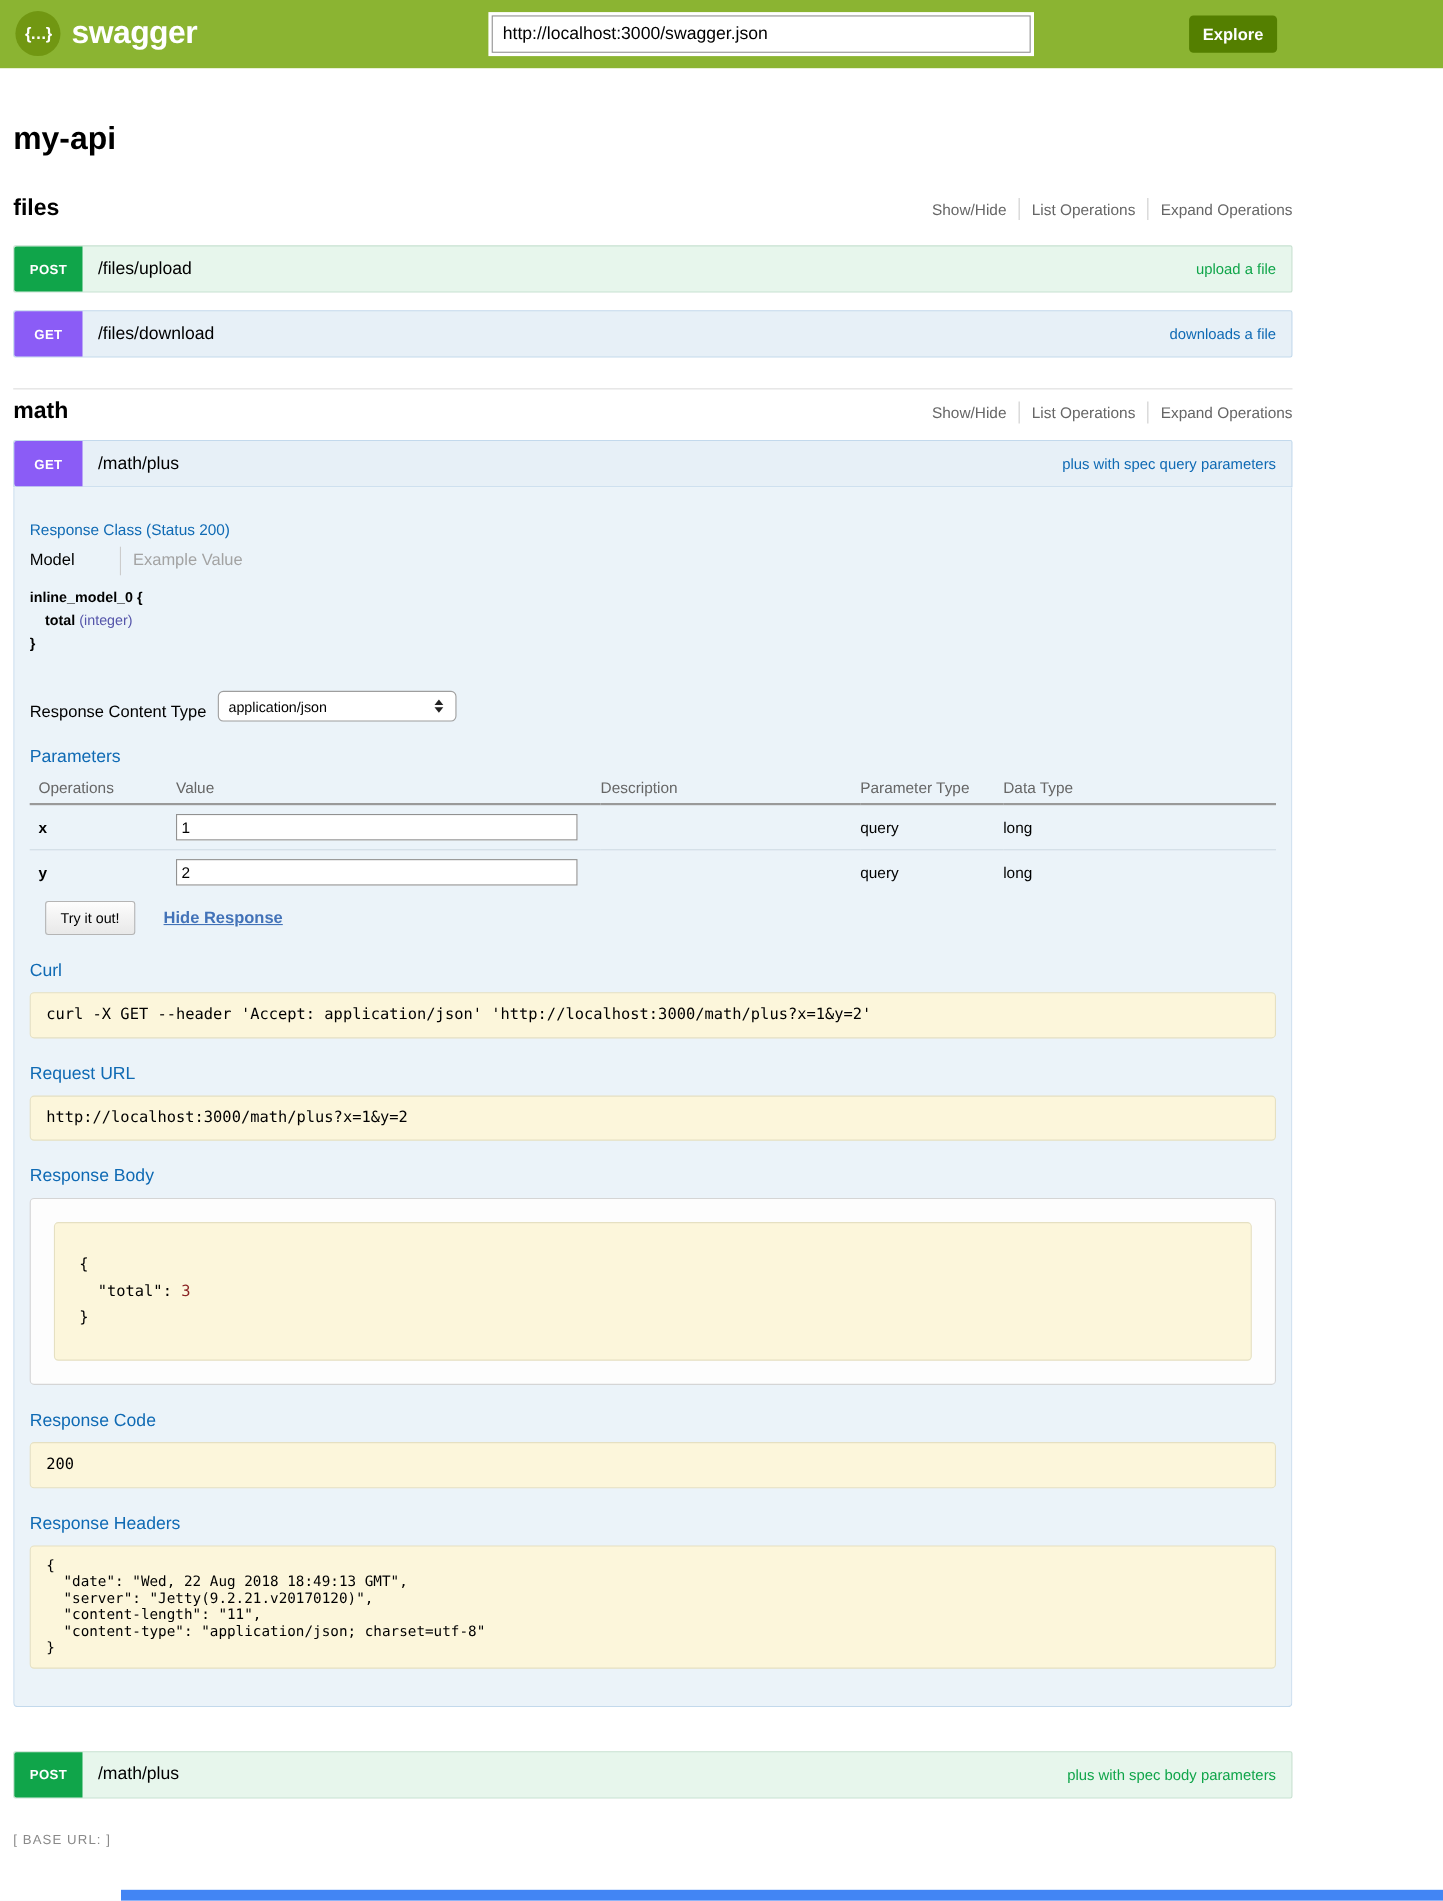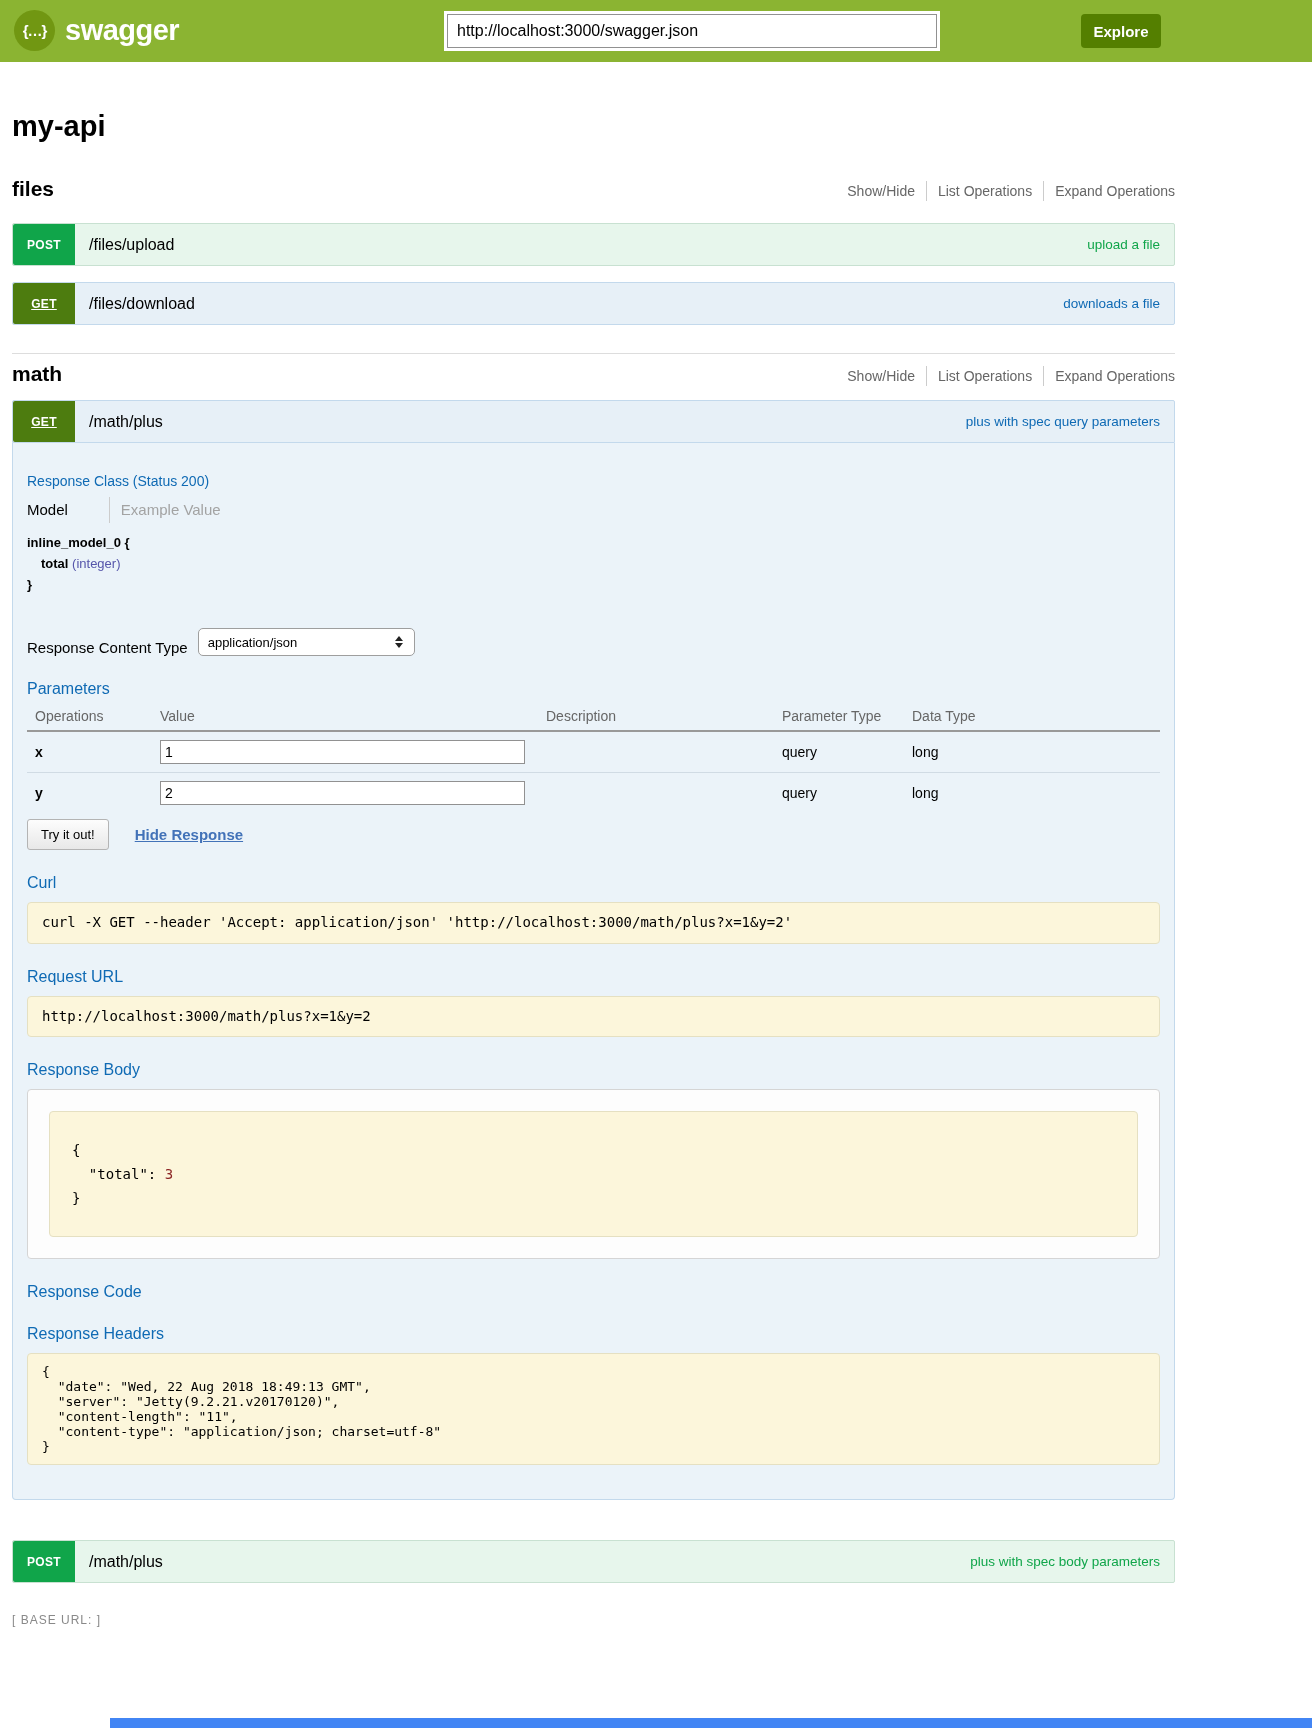--- a/index.html
+++ b/index.html
@@ -54,21 +54,21 @@
   .badge {
     width: 62px; align-self: stretch; flex: none;
     display: flex; align-items: center; justify-content: center;
     color: #fff; font-weight: bold; font-size: 12px; letter-spacing: 0.3px;
     border-radius: 2px 0 0 2px;
   }
   .post-row { background: #e7f6ec; border-color: #c8e1d1; }
   .post-row .badge { background: #10a54a; }
   .post-row .summary { color: #10a54a; }
   .get-row { background: #e7f0f7; border-color: #c3d9ec; }
-  .get-row .badge { background: #4d7c0f; text-decoration: underline; }
+  .get-row .badge { background: #8b5cf6; }
   .get-row .summary { color: #0f6ab4; }
   .op-row .path { margin-left: 14px; font-size: 16px; color: #000; }
   .op-row .summary { margin-left: auto; margin-right: 14px; font-size: 13.5px; }
 
   
   .op-expanded .op-row { border-radius: 2px 2px 0 0; }
   .op-content {
     background: #ebf3f9; border: 1px solid #c3d9ec; border-top: none;
     border-radius: 0 0 4px 4px; padding: 14px 14px 34px 14px;
   }
@@ -104,21 +104,21 @@
   }
   table.params th.c0, table.params td.c0 { padding-left: 8px; }
   table.params td { padding: 8px 0; border-bottom: 1px solid #d0dbe4; }
   table.params tr:last-child td { border-bottom: none; }
   td.pname { font-weight: bold; }
   .pinput {
     width: 365px; height: 24px; border: 1px solid #919191; background: #fff;
     font-family: "Liberation Sans", sans-serif; font-size: 14px; padding: 2px 4px;
   }
 
-  .actions { display: flex; align-items: center; gap: 26px; margin-top: 6px; }
+  .actions { display: flex; align-items: center; gap: 26px; margin-top: 6px; margin-left: 14px; }
   .try-btn {
     padding: 7px 13px; font-size: 13px; color: #000;
     background: linear-gradient(#fdfdfd, #e8e8e8); border: 1px solid #b4b4b4;
     border-radius: 3px; cursor: pointer; font-family: "Liberation Sans", sans-serif;
   }
   .hide-link { color: #4272b8; text-decoration: underline; font-size: 15px; font-weight: bold; }
 
   pre.code-box {
     margin-top: 10px; background: #fcf6db; border: 1px solid #e5e0c2; border-radius: 4px;
     padding: 11px 14px; font-family: "DejaVu Sans Mono", monospace; font-size: 14px;
@@ -270,20 +270,21 @@
         <pre class="code-box">http://localhost:3000/math/plus?x=1&amp;y=2</pre>
 
         <h4 class="blue-h small">Response Body</h4>
         <div class="body-outer">
           <pre class="code-box json"><span>{
   "total": </span><span class="num">3</span><span>
 }</span></pre>
         </div>
 
         <h4 class="blue-h small">Response Code</h4>
+        <pre class="code-box">200</pre>
 
         <h4 class="blue-h small">Response Headers</h4>
         <pre class="code-box tight">{
   "date": "Wed, 22 Aug 2018 18:49:13 GMT",
   "server": "Jetty(9.2.21.v20170120)",
   "content-length": "11",
   "content-type": "application/json; charset=utf-8"
 }</pre>
 
       </div>

